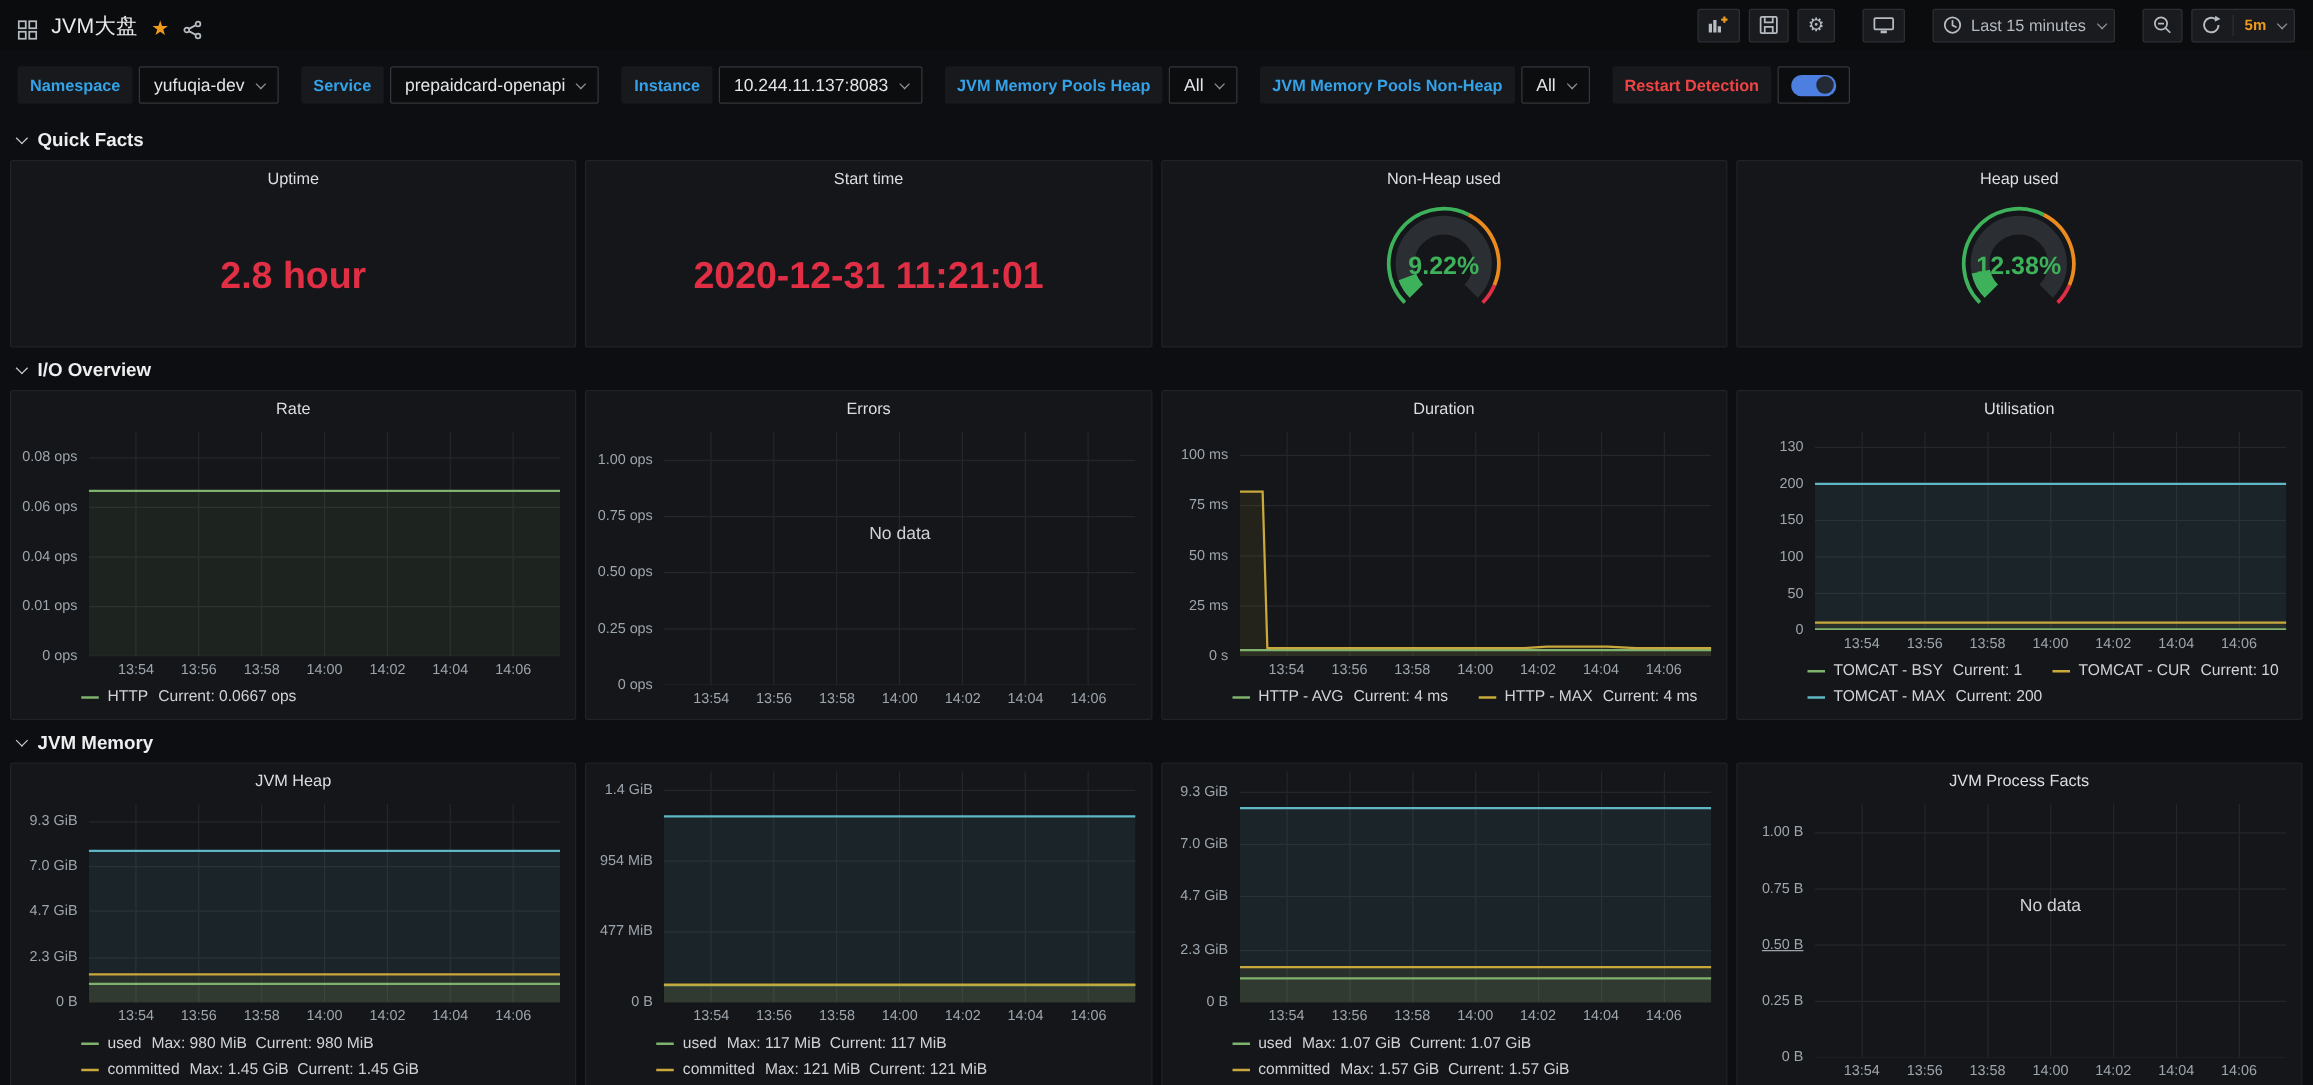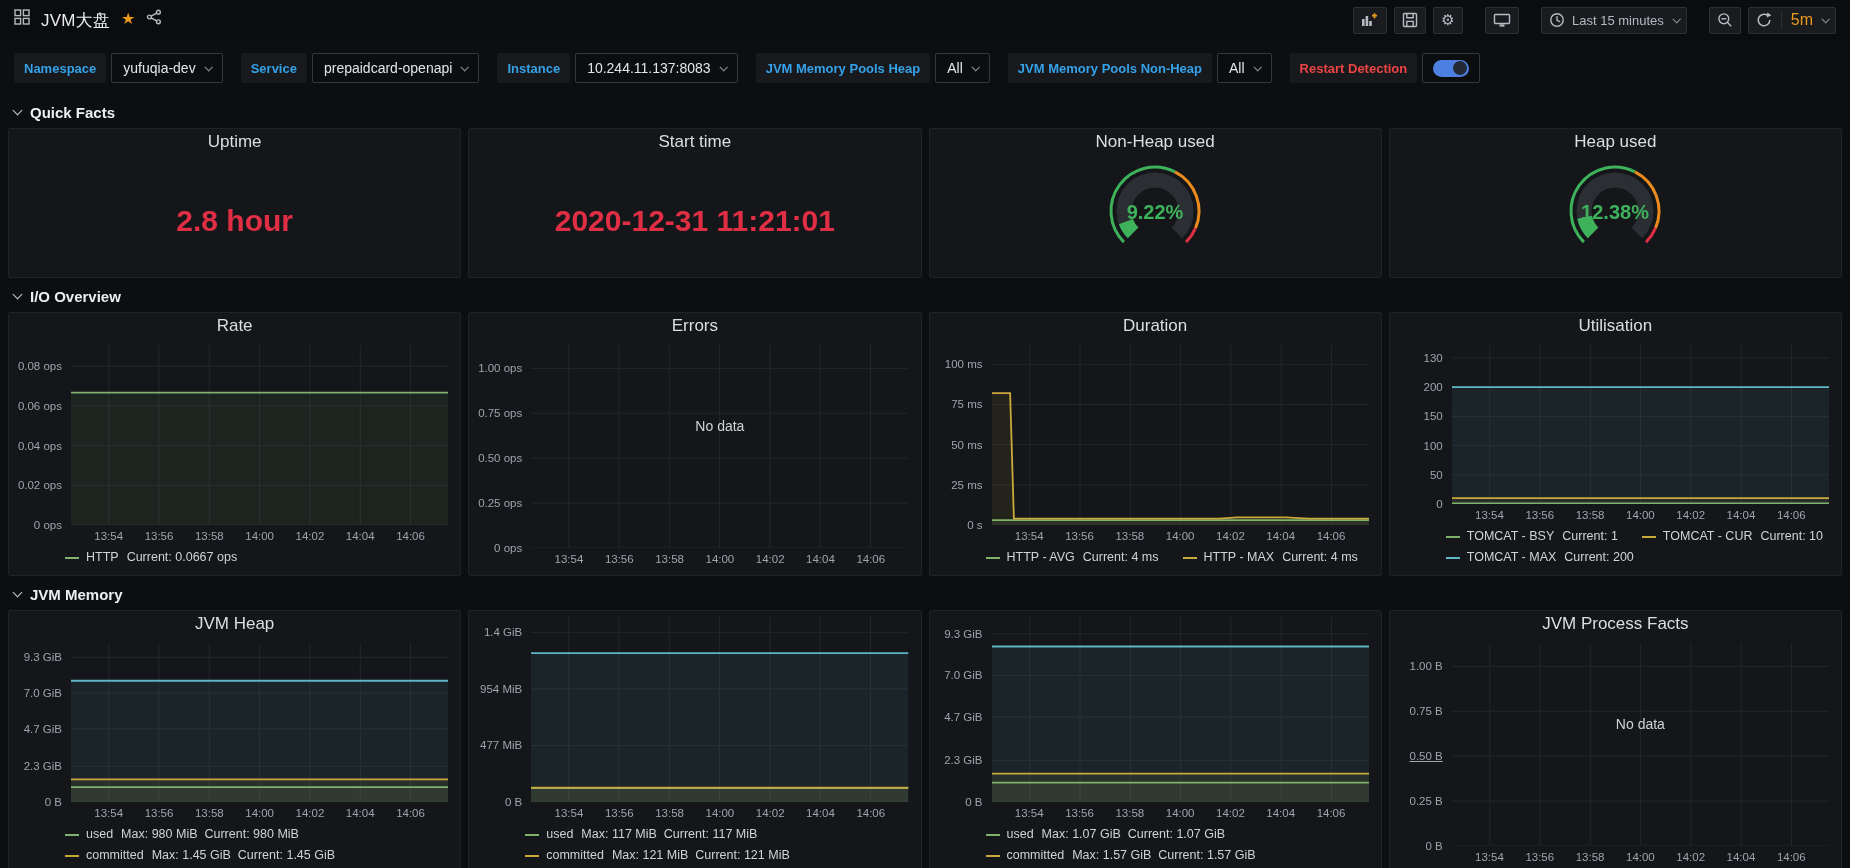--- a/index.html
+++ b/index.html
@@ -7,31 +7,31 @@
   }
   *{box-sizing:border-box}
   html,body{margin:0;padding:0}
   body{
     width:1850px;height:868px;overflow:hidden;
     background:#0d0e11;color:#d8d9da;
     font-family:"Liberation Sans",sans-serif;
   }
   
   .navbar{height:40px;display:flex;align-items:center;justify-content:space-between;padding:0 14px;background:#0b0c0e}
-  .nav-left{display:flex;align-items:flex-start;gap:11px}
+  .nav-left{display:flex;align-items:flex-end;gap:11px}
   .nav-title{font-size:17px;font-weight:500;color:#e9eaeb;letter-spacing:.2px}
   .icon-btn{display:flex;align-items:center;justify-content:center;cursor:pointer;color:#b6bcc2}
   .star{color:var(--orange);font-size:16px;font-family:"DejaVu Sans",sans-serif}
   .uni-icon{font-family:"DejaVu Sans",sans-serif;font-size:15px;color:#b6bcc2;line-height:1}
   .nav-right{display:flex;align-items:center;gap:7px}
   .nav-btn{height:27px;min-width:30px;padding:0 7px;background:#191b1f;border:1px solid #2c2f34;border-radius:2px;
     display:flex;align-items:center;justify-content:center;gap:7px;color:#b4bac0;font-size:13px;cursor:pointer;white-space:nowrap}
   .nav-btn svg{display:block}
   .grp-space{width:8px}
-  .refresh-val{color:var(--orange);font-weight:400;font-size:16px}
+  .refresh-val{color:var(--orange);font-weight:700;font-size:12px}
   .btn-divider{width:1px;height:17px;background:#2c2f34;margin:0 2px}
   .chev{display:inline-block;width:6px;height:6px;border-right:1.5px solid #8e949b;border-bottom:1.5px solid #8e949b;
     transform:rotate(45deg) translateY(-1px);margin-left:2px}
   
   .submenu{display:flex;align-items:center;gap:18px;padding:13px 14px 11px}
   .var-group{display:flex;align-items:center;gap:5px}
   .var-label{height:30px;display:flex;align-items:center;padding:0 10px;background:#17191d;border-radius:2px;
     color:var(--blue);font-size:13px;font-weight:700}
   .var-label.white{color:#ef4444}
   .var-value{height:30px;display:flex;align-items:center;gap:7px;padding:0 11px;background:#0c0d0f;
@@ -43,21 +43,21 @@
   
   .sec-header{display:flex;align-items:center;gap:9px;padding:10px 14px 7px;cursor:pointer}
   .sec-chev{width:7px;height:7px;border-right:1.6px solid #c7cacd;border-bottom:1.6px solid #c7cacd;
     transform:rotate(45deg);margin-top:-4px}
   .sec-title{font-size:15px;font-weight:700;color:#eceeef}
   .row{display:grid;grid-template-columns:repeat(4,1fr);gap:7px;padding:0 8px}
   .panel{background:#141619;border:1px solid #1f2226;border-radius:2px;display:flex;flex-direction:column;position:relative;min-width:0}
   .row.qf .panel{height:150px}
   .row.charts .panel{height:264px}
   .panel-title{height:26px;flex:none;display:flex;align-items:center;justify-content:center;
-    font-size:17px;font-weight:500;color:#dcdee1;cursor:pointer}
+    font-size:13px;font-weight:500;color:#dcdee1;cursor:pointer}
   
   .stat-wrap{flex:1;display:flex;align-items:center;justify-content:center;padding-bottom:2px}
   .stat-value{font-size:30px;font-weight:700;color:var(--red);transform:translateY(6px)}
   
   .gauge-wrap{flex:1;display:flex;align-items:flex-start;justify-content:center;padding-top:2px}
   
   .chart-mount{flex:1;display:flex;flex-direction:column;min-height:0;padding:6px 12px 6px 6px}
   .chart-body{flex:1;display:flex;min-height:0}
   .yaxis{width:56px;flex:none;position:relative}
   .ytick{position:absolute;right:9px;transform:translateY(-50%);font-size:11.5px;color:#9da5ad;white-space:nowrap}
@@ -264,21 +264,21 @@
 </div>
 <div class="row charts">
   <div class="panel">
     <div class="panel-title">Rate</div>
     <div class="chart-mount">
         <div class="chart-body">
           <div class="yaxis">
             <div class="ytick" style="top: 11.7971%;">0.08 ops</div>
             <div class="ytick" style="top: 33.8479%;">0.06 ops</div>
             <div class="ytick" style="top: 55.8986%;">0.04 ops</div>
-            <div class="ytick" style="top: 77.9493%;">0.02 ops</div>
+            <div class="ytick" style="top: 77.9493%;">0.01 ops</div>
             <div class="ytick" style="top: 100%;">0 ops</div>
           </div>
           <div class="plot">
             <svg viewBox="0 0 100 100" preserveAspectRatio="none">
               <path d="M0 11.797133406835727 L100 11.797133406835727" stroke="#24262a" stroke-width="1" vector-effect="non-scaling-stroke" fill="none"></path>
               <path d="M0 33.8478500551268 L100 33.8478500551268" stroke="#24262a" stroke-width="1" vector-effect="non-scaling-stroke" fill="none"></path>
               <path d="M0 55.89856670341786 L100 55.89856670341786" stroke="#24262a" stroke-width="1" vector-effect="non-scaling-stroke" fill="none"></path>
               <path d="M0 77.94928335170893 L100 77.94928335170893" stroke="#24262a" stroke-width="1" vector-effect="non-scaling-stroke" fill="none"></path>
               <path d="M0 100 L100 100" stroke="#24262a" stroke-width="1" vector-effect="non-scaling-stroke" fill="none"></path>
               <path d="M10 0 L10 100" stroke="#24262a" stroke-width="1" vector-effect="non-scaling-stroke" fill="none"></path>

